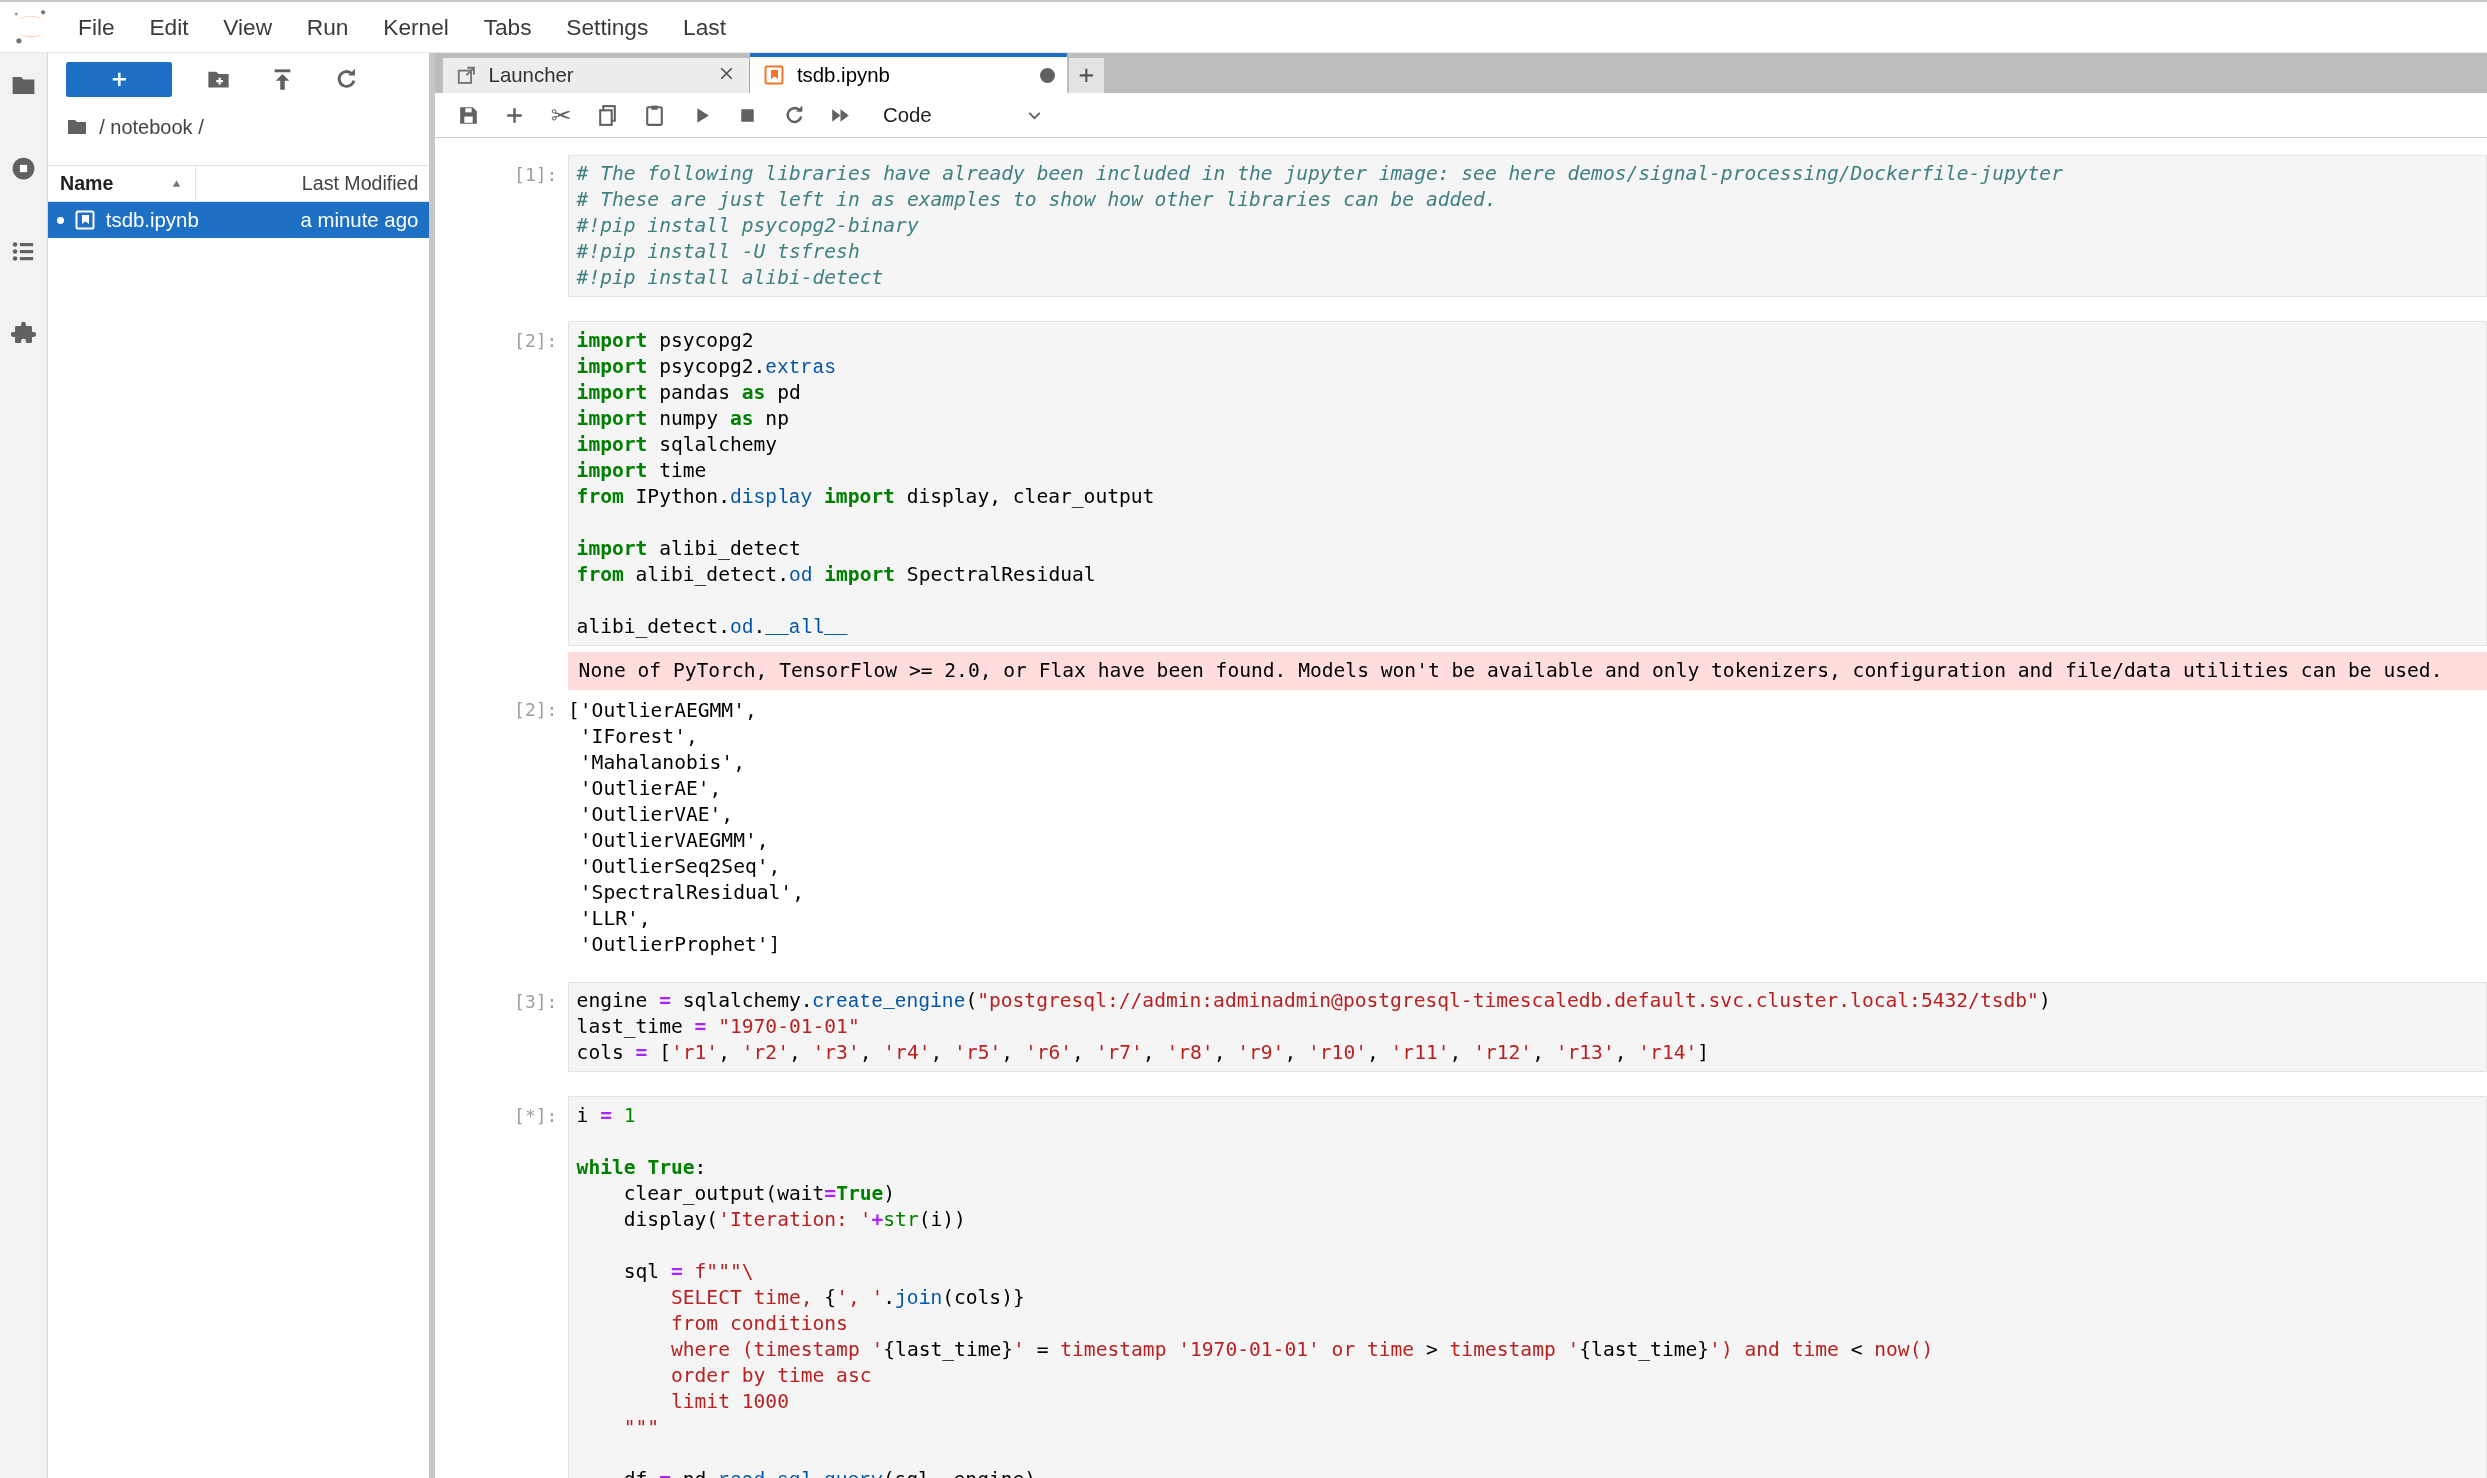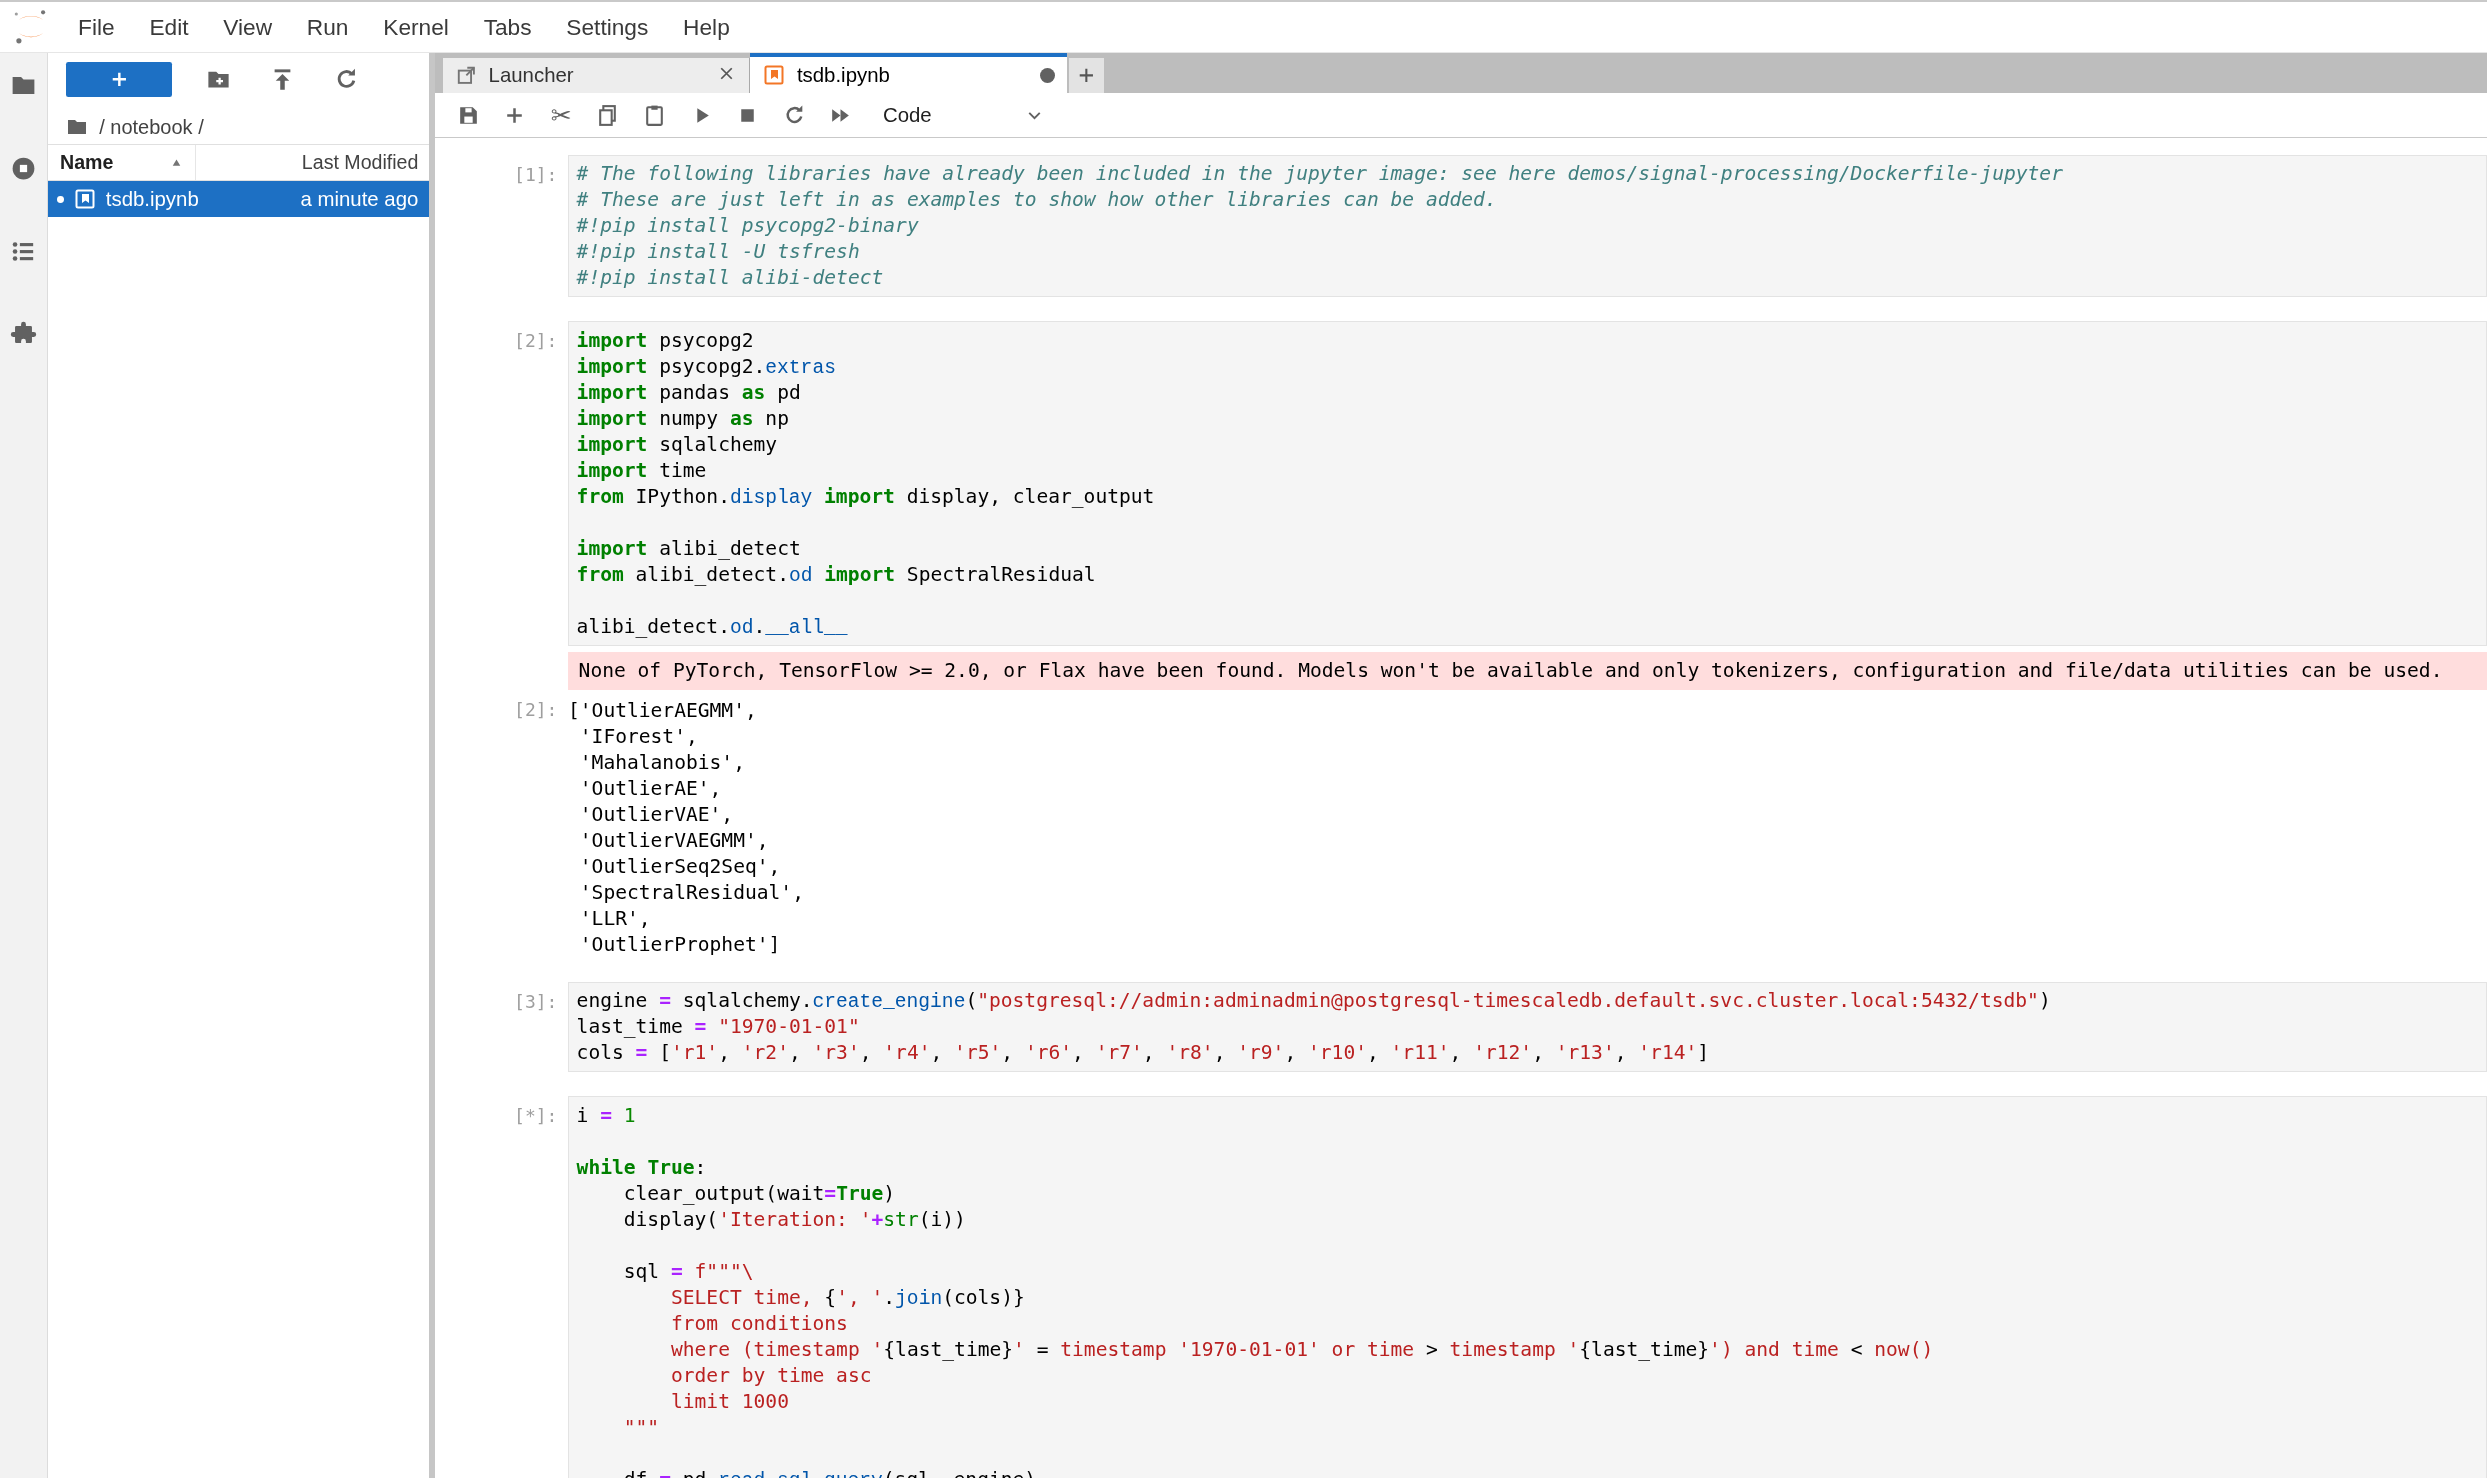--- a/index.html
+++ b/index.html
@@ -18,21 +18,21 @@
   
   .sidebar{width:381px;min-width:381px;background:#fff;display:flex;flex-direction:column;box-sizing:border-box;}
   .fb-toolbar{display:flex;align-items:center;margin:9px 12px 0 18px;}
   .new-launcher-btn{width:106px;height:35px;background:#1d70c4;border-radius:2.3px;display:flex;align-items:center;justify-content:center;flex:none;}
   .fb-tool{width:35px;display:flex;justify-content:center;margin-left:29px;}
   .fb-tool svg{width:27px;height:27px;}
   .filter-box{margin:18px 12px 0 12px;height:42px;border:0.8px solid #b9b9b9;display:flex;align-items:center;padding:0 10.6px;background:#fff;}
   .filter-box input{border:none;outline:none;flex:1;font-size:20.4px;font-family:"Liberation Sans",sans-serif;color:#424242;min-width:0;}
   .filter-box input::placeholder{color:#9e9e9e;}
   .breadcrumb{display:flex;align-items:center;gap:10.6px;margin:18px 0 0 16.6px;font-size:20px;color:#424242;}
-  .listing-header{display:flex;align-items:stretch;height:35px;margin-top:5px;border-top:0.8px solid #e0e0e0;border-bottom:0.8px solid #e0e0e0;font-size:19.6px;}
+  .listing-header{display:flex;align-items:stretch;height:35px;margin-top:26px;border-top:0.8px solid #e0e0e0;border-bottom:0.8px solid #e0e0e0;font-size:19.6px;}
   .col-name{width:148px;display:flex;align-items:center;padding-left:12px;font-weight:bold;color:#212121;border-right:0.8px solid #e6e6e6;box-sizing:border-box;}
   .col-name svg{margin-left:auto;margin-right:10.6px;}
   .col-mod{flex:1;display:flex;align-items:center;justify-content:flex-end;padding-right:10.6px;color:#424242;}
   .file-row{display:flex;align-items:center;height:36px;background:#1d70c4;color:#fff;font-size:20.4px;padding:0 10.6px 0 6px;}
   .dirty-bullet{width:6.8px;height:6.8px;border-radius:50%;background:#fff;margin:0 9px 0 3px;flex:none;}
   .file-name{margin-left:9px;}
   .file-mod{margin-left:auto;}
   
   .main{flex:1;display:flex;flex-direction:column;min-width:0;border-left:6px solid #c6c6c6;}
   .tabbar{height:40px;background:#bdbdbd;display:flex;align-items:flex-end;padding-left:8.3px;flex:none;}
@@ -91,21 +91,21 @@
       </svg>
     </span>
 
   <div class="menu-item">File</div>
       <div class="menu-item">Edit</div>
       <div class="menu-item">View</div>
       <div class="menu-item">Run</div>
       <div class="menu-item">Kernel</div>
       <div class="menu-item">Tabs</div>
       <div class="menu-item">Settings</div>
-      <div class="menu-item">Help</div>
+      <div class="menu-item">Last</div>
     </div>
 
   <div class="body-row">
 
     <div class="activitybar">
       <span>
         <svg viewBox="0 0 24 24">
             <path d="M3 5h7l2 2h9v12H3z" fill="#616161"></path>
           </svg>
       </span>

